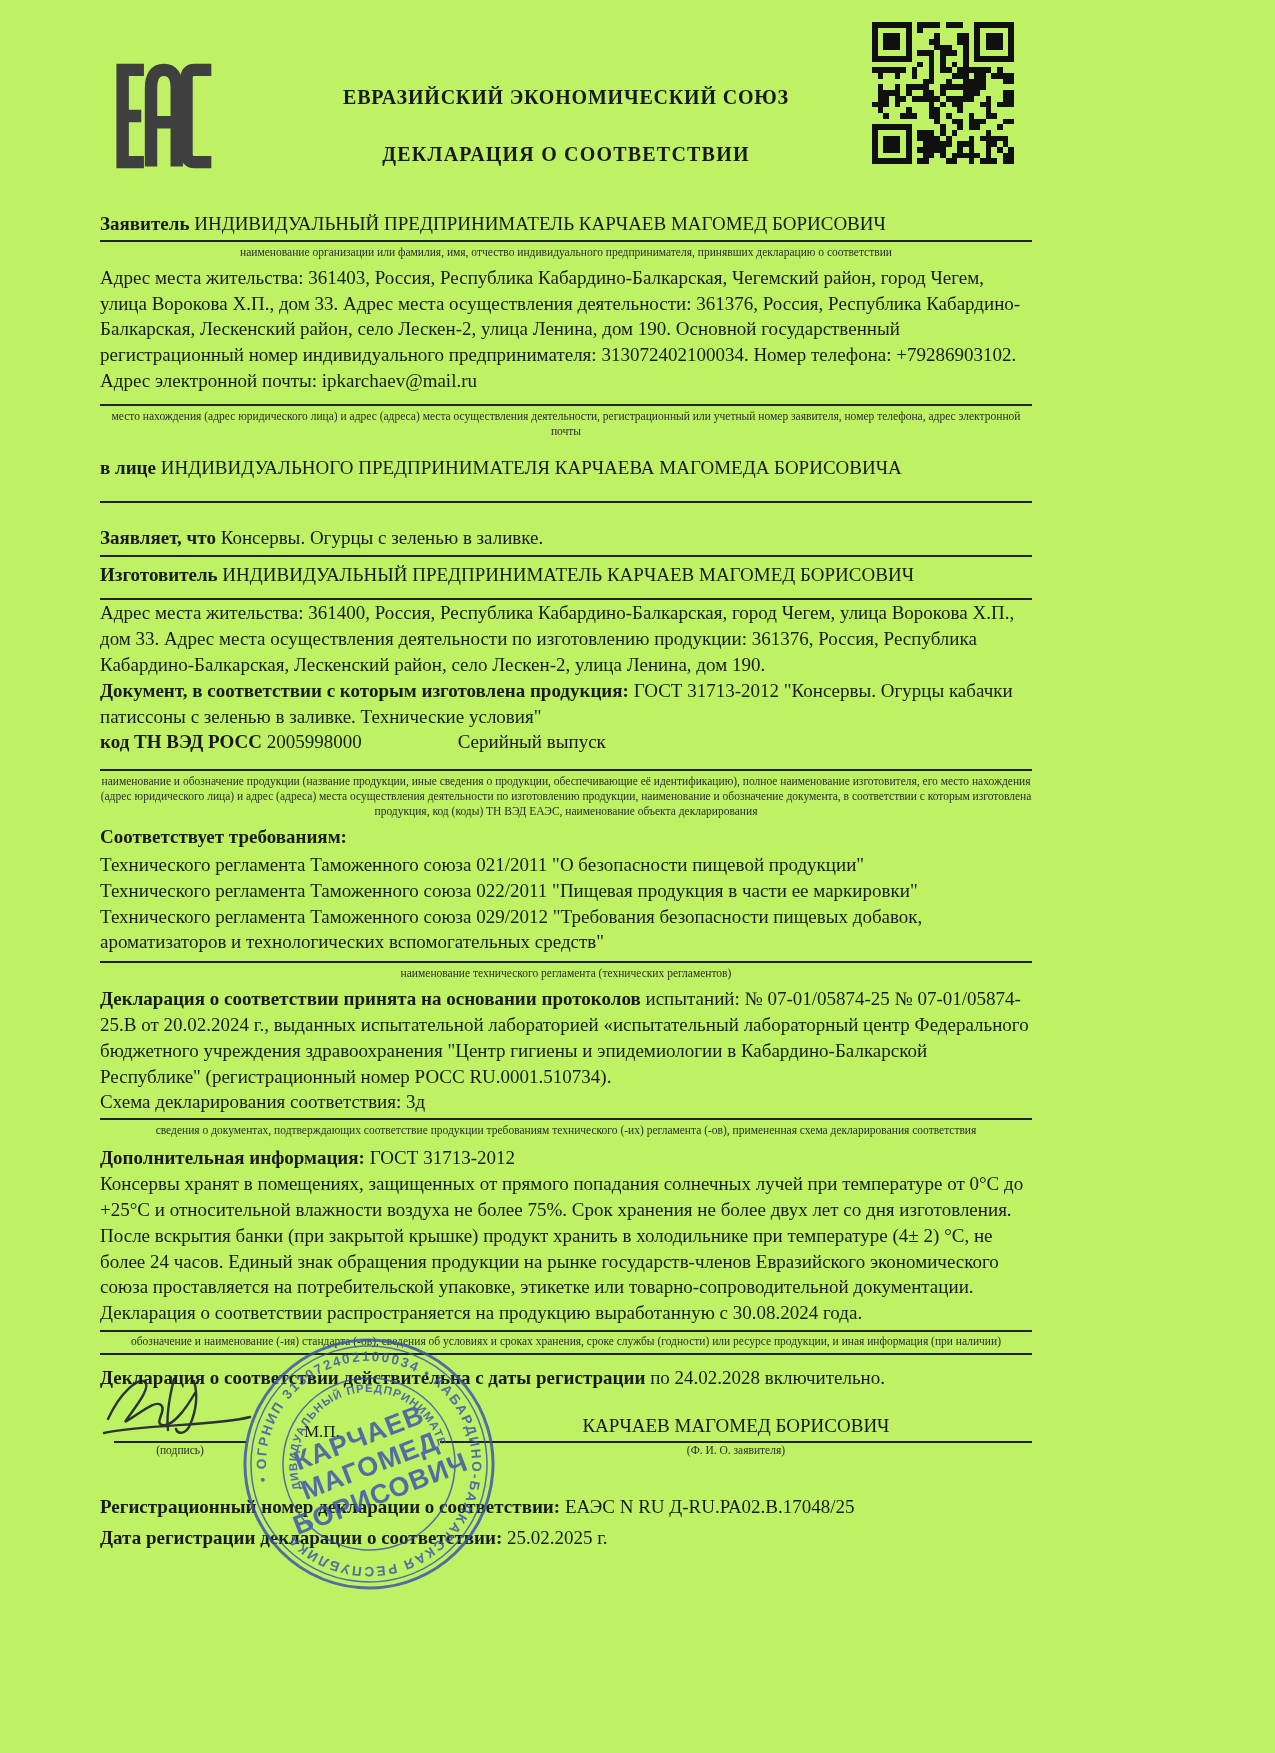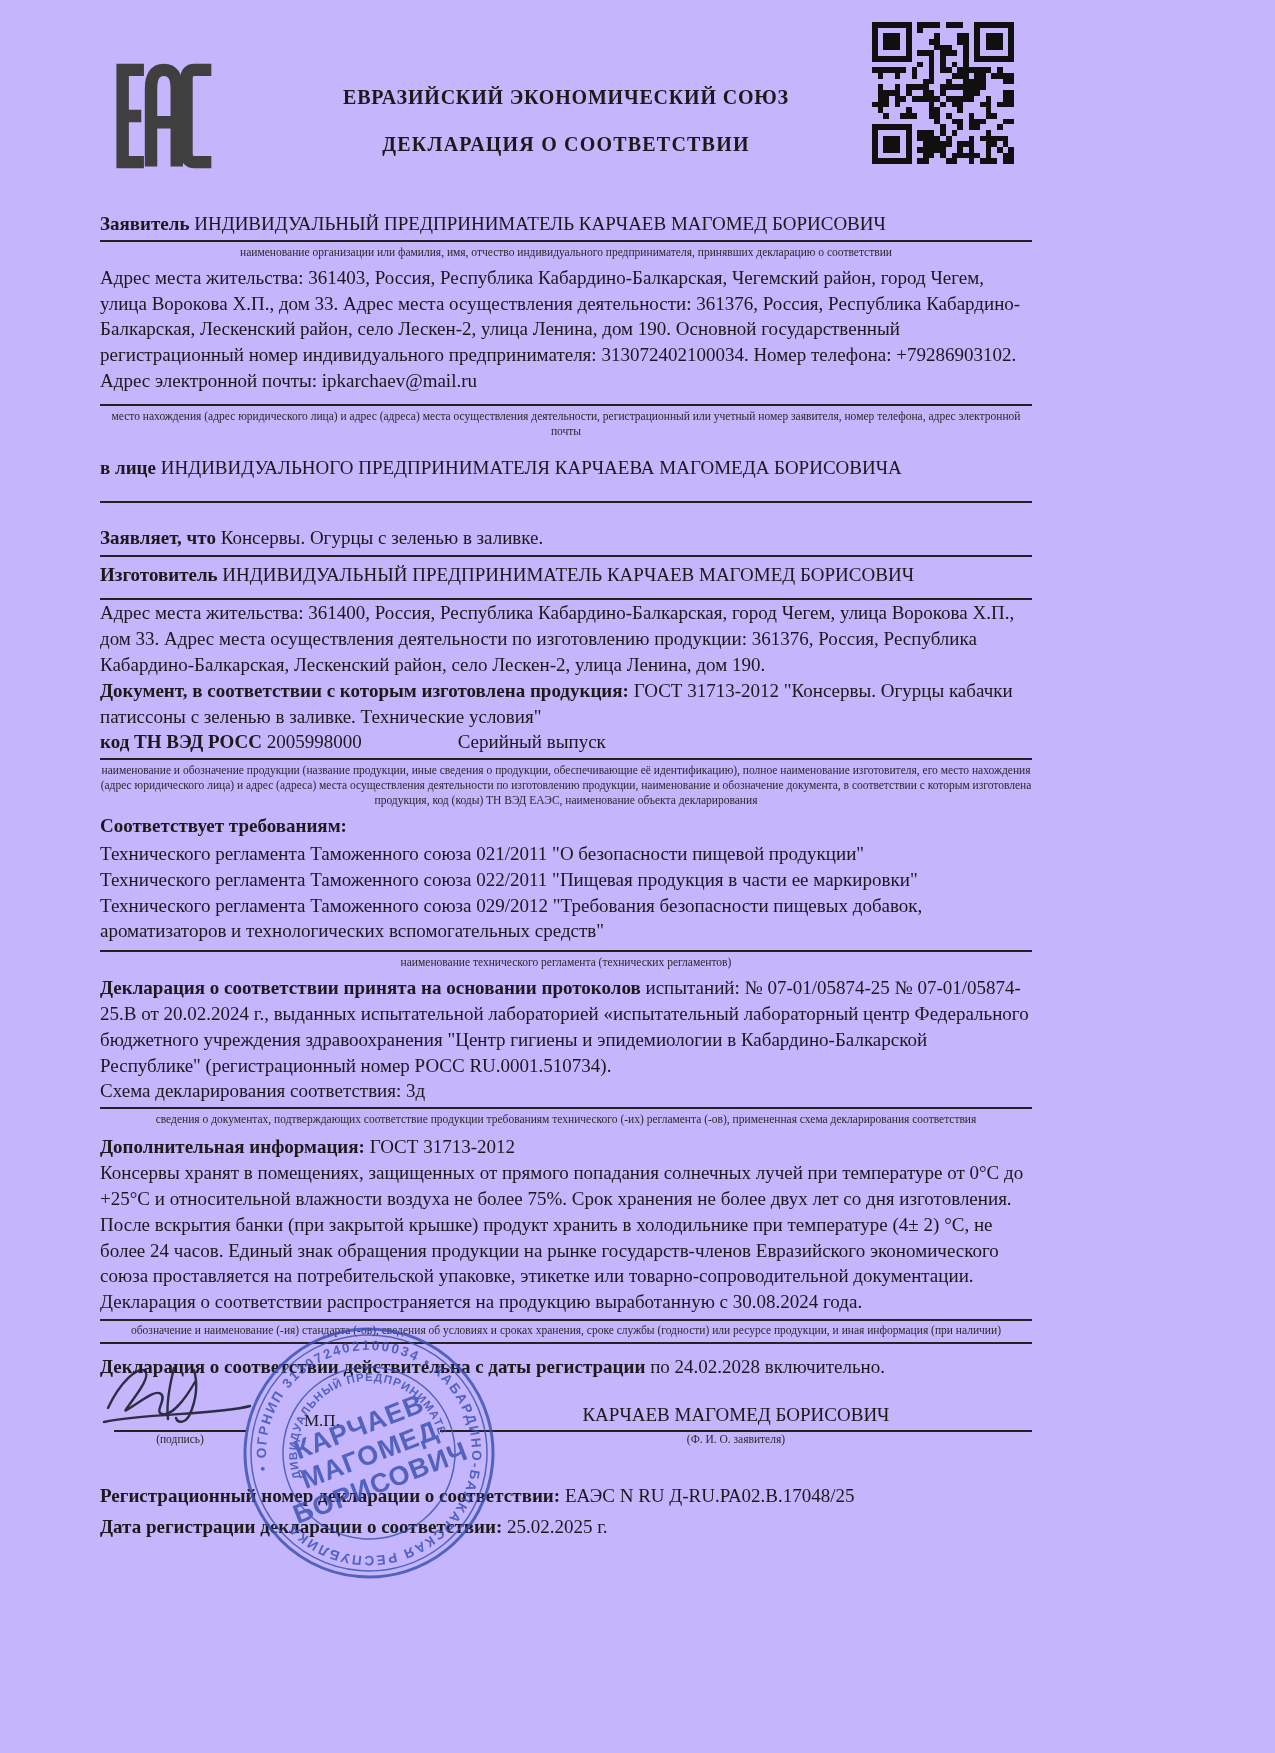--- a/index.html
+++ b/index.html
@@ -1,42 +1,42 @@
 <!DOCTYPE html>
 <html><head>
 <meta charset="utf-8">
 <style>
   * { margin:0; padding:0; box-sizing:border-box; }
   html,body { background:#e8e8e8; }
   .page {
     position:relative; width:1275px; height:1753px; margin:0 auto;
-    background:#c4b5fd; color:#1a1a1a;
+    background:#bef264; color:#1a1a1a;
     font-family:"Liberation Serif", serif; font-size:19px; line-height:1.36;
     overflow:hidden;
   }
   
   .header { position:relative; height:196px; }
   .eac-logo { position:absolute; left:112px; top:56px; width:102px; height:120px; }
   .qr { position:absolute; left:872px; top:22px; width:142px; height:142px; }
   .titles { position:absolute; left:100px; top:84px; width:932px; text-align:center; }
   .t1 { font-weight:bold; font-size:20px; letter-spacing:0.8px; }
-  .t2 { font-weight:bold; font-size:20px; letter-spacing:1.2px; margin-top:20px; }
+  .t2 { font-weight:bold; font-size:20px; letter-spacing:1.2px; margin-top:30px; }
   
   .content { margin:0 243px 0 100px; }
   .rule-b { border-bottom:2px solid #222; }
   .note { font-size:11.5px; line-height:1.3; text-align:center; color:#2a2a2a; }
   .lbl { font-weight:bold; }
   .row-applicant { margin-top:15px; padding-bottom:3px; }
   .note-m { margin:3px 0 5px; }
   .addr { padding-bottom:10px; }
   .note-b { margin-top:3px; margin-bottom:16px; }
   .row-inperson { padding-bottom:20px; margin-bottom:22px; }
   .row-declares { padding-bottom:5px; margin-bottom:5px; }
   .row-manuf { padding-bottom:10px; }
-  .manuf-block { padding-bottom:3px; }
+  .manuf-block { padding-bottom:14px; }
   .tab-gap { margin-left:96px; }
   .heading-req { font-weight:bold; margin:5px 0 2px; }
   .req-block { padding-bottom:6px; }
   .basis { margin-top:4px; }
   .scheme { padding-bottom:3px; }
   .note-5 { margin:3px 0 7px; }
   .storage-block { padding-bottom:4px; }
   .note-6 { padding-bottom:4px; margin-top:2px; }
   
   .footer { position:relative; margin-top:10px; }

